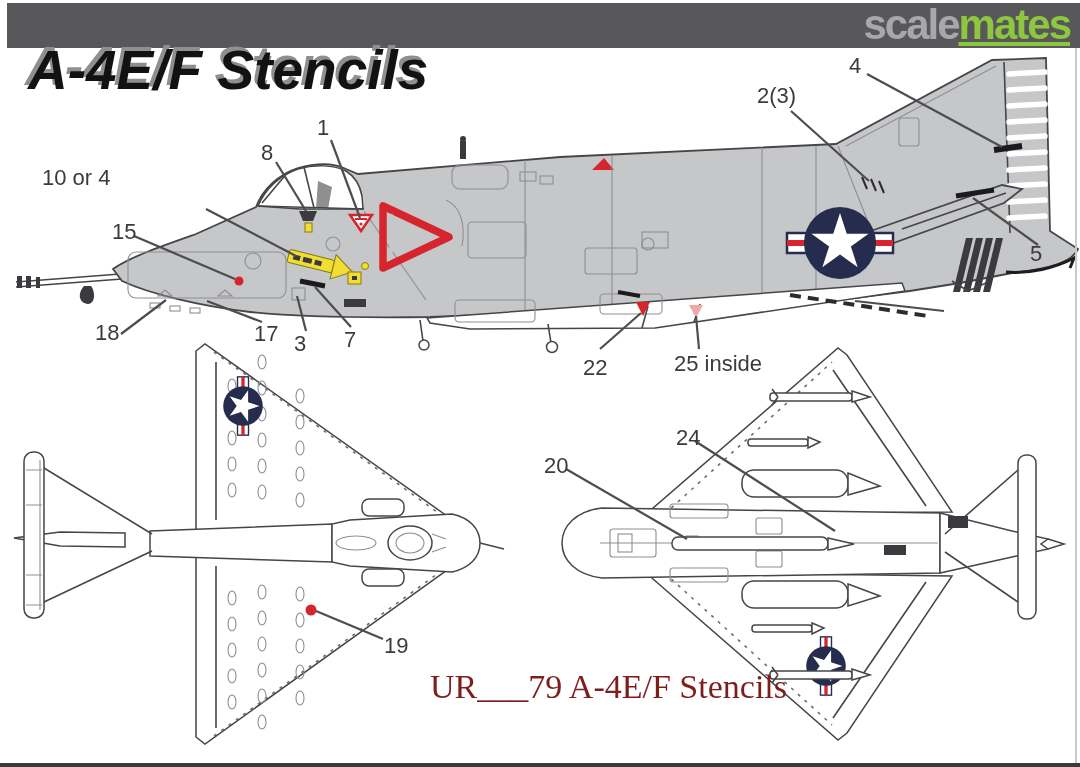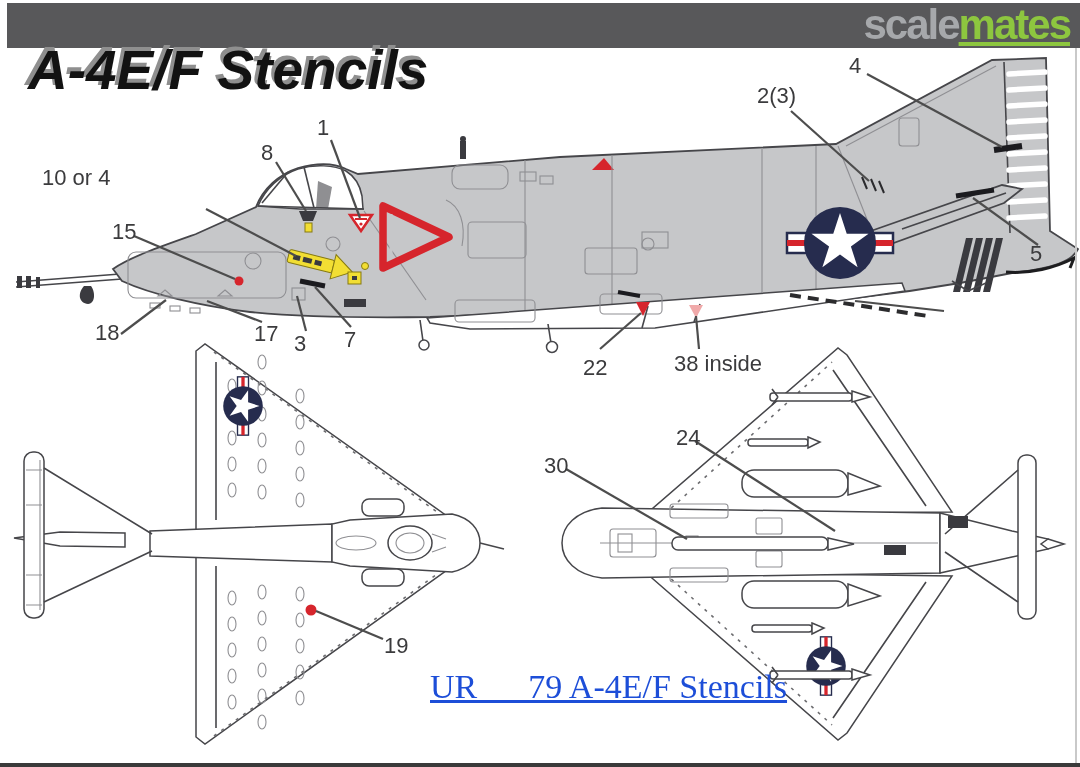--- a/index.html
+++ b/index.html
@@ -10,21 +10,21 @@
   #title{position:absolute;left:28px;top:43px;font:italic 700 55px/1 "Liberation Sans",sans-serif;
          letter-spacing:0;color:#121212;text-shadow:-3px -4px 0 #8f8f8f;white-space:nowrap;}
   #logo{position:absolute;right:10px;top:4px;font:700 42px/1 "Liberation Sans",sans-serif;
         letter-spacing:-2px;white-space:nowrap;}
   #logo .lg1{color:var(--logo-scale-gray,#a6a8ab);}
   #logo .lg2{color:var(--logo-mates-green,#8dc63f);text-decoration:underline;}
   
   .co{position:absolute;font:22px/1.1 "Liberation Sans",sans-serif;color:var(--text-dark,#3b3b3d);white-space:nowrap;}
   
   #caption{position:absolute;left:430px;top:668px;font:400 34px/1.1 "Liberation Serif",serif;
-           color:#1d4ed8;white-space:nowrap;text-decoration:underline;}
+           color:#7f1d1d;white-space:nowrap;}
   
   svg{position:absolute;left:0;top:0;}
   .gray{fill:var(--airframe-gray,#c6c7c9);stroke:var(--outline-dark,#46464a);stroke-width:1.8;}
   .white{fill:#fff;stroke:var(--outline-dark,#46464a);stroke-width:1.5;}
   .ln{stroke:var(--outline-dark,#46464a);stroke-width:1.6;fill:none;}
   .lnthin{stroke:#8f8f93;stroke-width:1.1;fill:none;}
   .dark{fill:#3a3a3f;stroke:none;}
   .blkln{stroke:#1d1d1f;fill:none;}
   .red{fill:var(--marking-red,#d6252c);stroke:none;}
   .redln{fill:none;stroke:var(--marking-red,#d6252c);}
@@ -329,22 +329,22 @@
   <div class="co" style="left:42px;top:166px">10 or 4</div>
   <div class="co" style="left:112px;top:220px">15</div>
   <div class="co" style="left:95px;top:321px">18</div>
   <div class="co" style="left:254px;top:322px">17</div>
   <div class="co" style="left:294px;top:332px">3</div>
   <div class="co" style="left:344px;top:328px">7</div>
   <div class="co" style="left:849px;top:54px">4</div>
   <div class="co" style="left:757px;top:84px">2(3)</div>
   <div class="co" style="left:1030px;top:242px">5</div>
   <div class="co" style="left:583px;top:356px">22</div>
-  <div class="co" style="left:674px;top:352px">38 inside</div>
+  <div class="co" style="left:674px;top:352px">25 inside</div>
   <div class="co" style="left:384px;top:634px">19</div>
-  <div class="co" style="left:544px;top:454px">30</div>
+  <div class="co" style="left:544px;top:454px">20</div>
   <div class="co" style="left:676px;top:426px">24</div>
 
   <div id="caption">UR___79 A-4E/F Stencils</div>
 
   <div id="rightedge"></div>
   <div id="bottomedge"></div>
 </div>
 
 </body></html>

